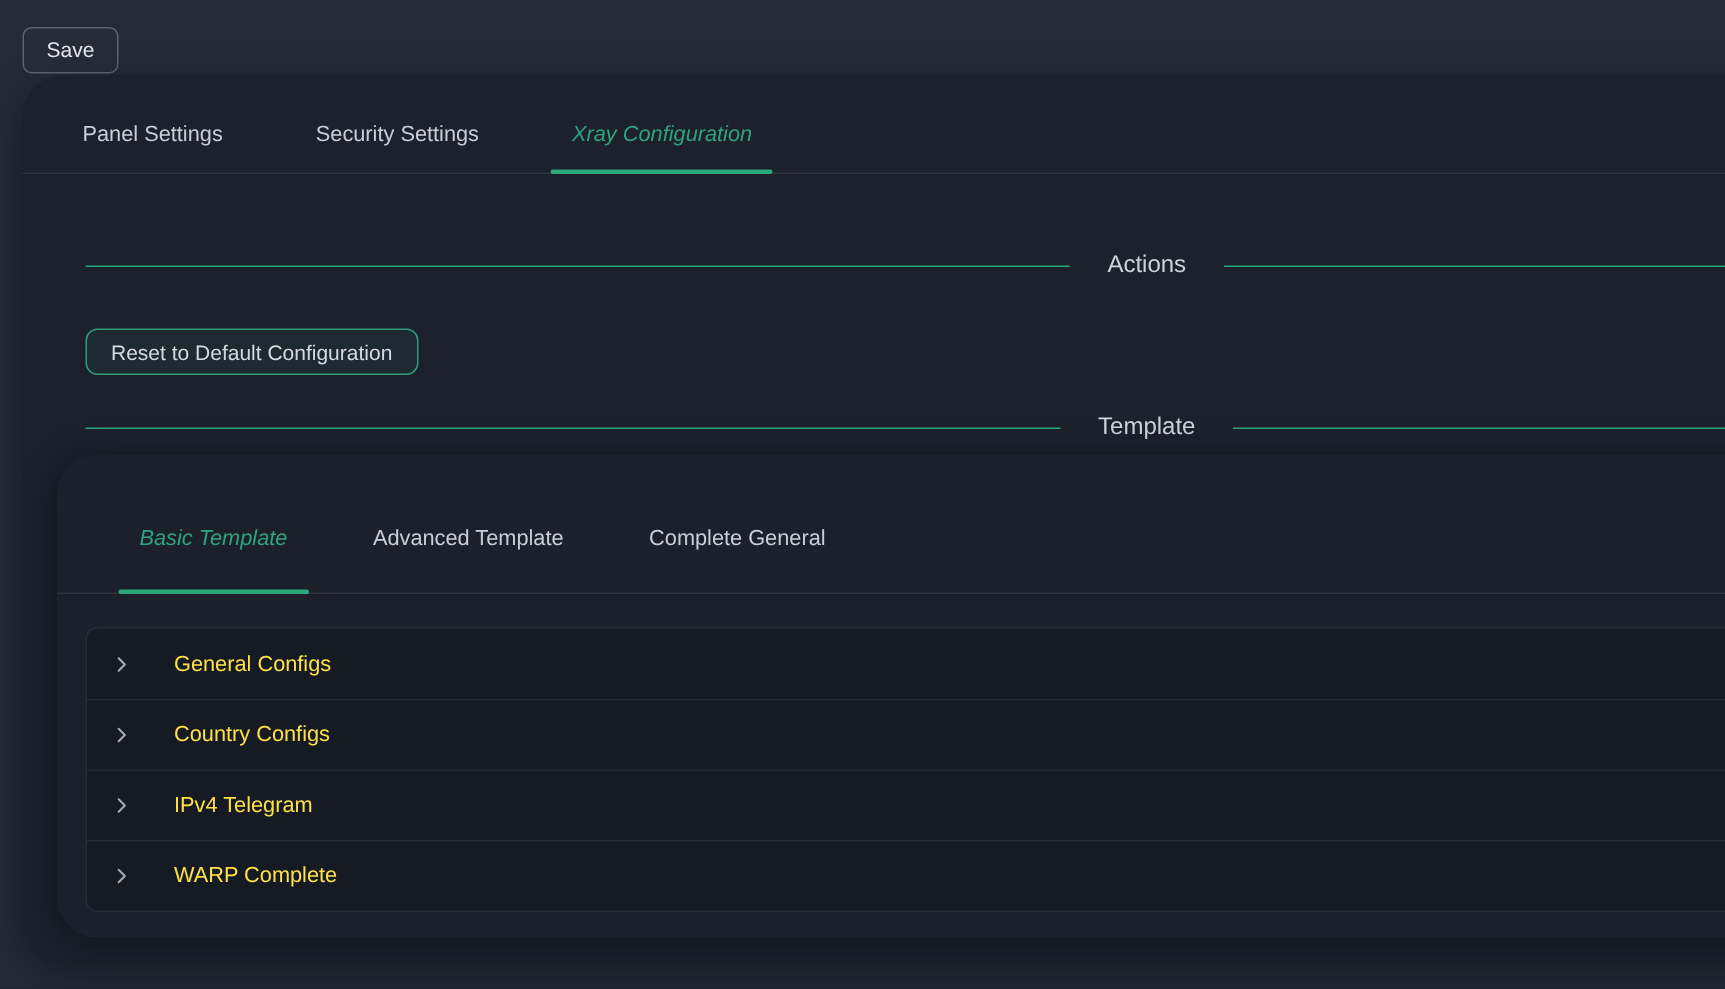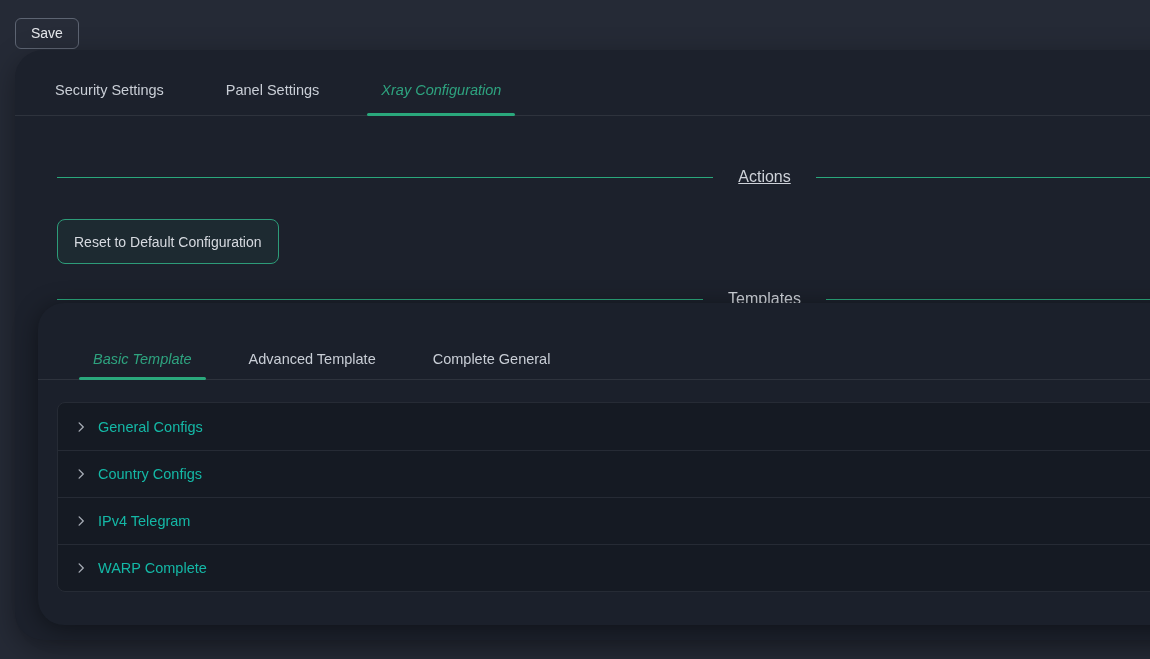--- a/index.html
+++ b/index.html
@@ -82,49 +82,48 @@
     display: flex;
     align-items: center;
     margin-top: 52px;
   }
   .divider .line { flex: 1; height: 1px; background: #2aa87c; }
   .divider .label {
     margin: 0 25px;
     font-size: 16px;
     color: #ced2d9;
     white-space: nowrap;
-    text-decoration: underline;
   }
   .divider.templates { margin-top: 26px; }
 
   
   .reset-row { margin-top: 33px; }
   .btn-reset {
-    height: 45px;
+    height: 31px;
     padding: 0 16px;
     border-radius: 8px;
     border: 1px solid #2d9c79;
     background: rgba(43,168,124,0.07);
     color: #d6dae0;
     font-size: 14px;
     font-family: inherit;
     cursor: pointer;
   }
 
   
   .card {
     position: absolute;
     left: 23px; top: 253px;
     width: 1484px; height: 322px;
     background: #1b202b;
     border-radius: 26px;
     box-shadow: 0 4px 24px rgba(0,0,0,0.45);
   }
   .card .tabs-bar { padding: 48px 55px 0 55px; border-bottom: 1px solid #2e333d; }
-  .card .tab { padding-bottom: 12px; gap: 57px; }
+  .card .tab { padding-bottom: 28px; gap: 57px; }
   .card .tabs-row { gap: 57px; }
 
   
   .collapse {
     margin: 22px 19px 0 19px;
     background: #151a23;
     border: 1px solid #262b35;
     border-radius: 8px;
     overflow: hidden;
   }
@@ -137,57 +136,57 @@
   }
   .collapse-row + .collapse-row { border-top: 1px solid #262b35; }
   .chev {
     width: 12px; height: 12px;
     color: #a7adb6;
     display: inline-flex;
     flex: 0 0 auto;
   }
   .chev svg { width: 12px; height: 12px; display: block; }
   .collapse-label {
-    margin-left: 11px;
+    margin-left: 29px;
     font-size: 14.5px;
-    color: #14b8a6;
+    color: #fde047;
   }
 </style>
 </head>
 <body>
 
 <div class="topbar">
   <button class="btn btn-save">Save</button>
 </div>
 
 <div class="panel">
 
   <div class="tabs-bar">
     <div class="tabs-row">
+      <div class="tab">Panel Settings</div>
       <div class="tab">Security Settings</div>
-      <div class="tab">Panel Settings</div>
       <div class="tab active">Xray Configuration</div>
     </div>
   </div>
 
   <div class="content">
 
     <div class="divider">
       <div class="line"></div>
       <div class="label">Actions</div>
       <div class="line"></div>
     </div>
 
     <div class="reset-row">
       <button class="btn-reset">Reset to Default Configuration</button>
     </div>
 
     <div class="divider templates">
       <div class="line"></div>
-      <div class="label">Templates</div>
+      <div class="label">Template</div>
       <div class="line"></div>
     </div>
   </div>
 
   <div class="card">
 
     <div class="tabs-bar">
       <div class="tabs-row">
         <div class="tab active">Basic Template</div>
         <div class="tab">Advanced Template</div>

